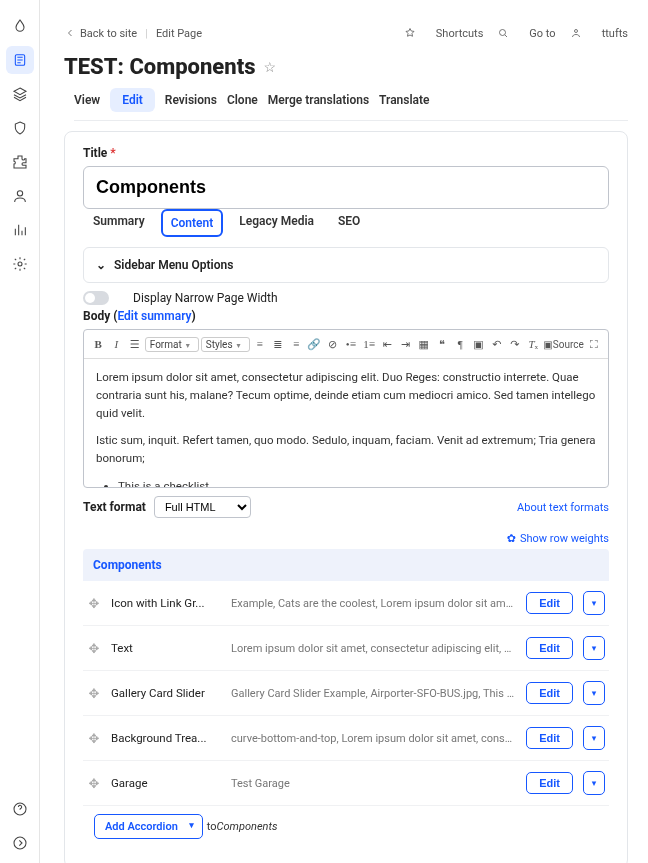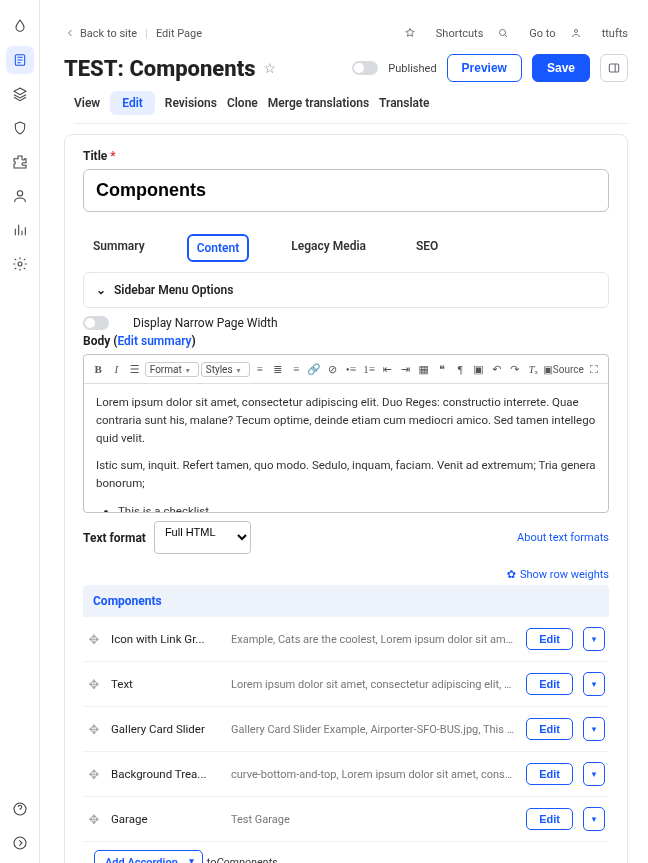--- a/index.html
+++ b/index.html
@@ -34,21 +34,21 @@
   .ptabs { display: flex; gap: 10px; margin: 14px 0 10px 10px; border-bottom: 1px solid #eaecef; padding-bottom: 8px; font-size: 12px; font-weight: 600; color: #333; }
   .ptabs span { cursor: pointer; }
   .ptabs span.active { background: #e6eeff; color: #1657ff; padding: 5px 12px; border-radius: 6px; margin-top: -5px; }
 
   .card { border: 1px solid #e3e6ea; border-radius: 8px; padding: 14px 18px; }
 
   .fieldlbl { font-weight: 700; font-size: 12px; margin-bottom: 6px; }
   .req { color: #d33; }
   .titleinput { width: 100%; font-size: 18px; font-weight: 700; padding: 10px 12px; border: 1px solid #c0c4cc; border-radius: 6px; }
 
-  .subtabs { display: flex; gap: 34px; margin: 22px 0 10px 2px; font-size: 12px; font-weight: 600; color: #333; }
+  .subtabs { display: flex; gap: 8px; margin: 0 0 10px 2px; font-size: 12px; font-weight: 600; color: #333; }
   .subtabs span { cursor: pointer; padding: 5px 8px; }
   .subtabs span.active { border: 2px solid #1657ff; color: #1657ff; border-radius: 6px; }
 
   .accordion { border: 1px solid #e3e6ea; border-radius: 6px; display: flex; align-items: center; gap: 8px; padding: 10px 12px; margin-bottom: 8px; background: #fff; font-weight: 600; }
   .accordion .chev { width: 10px; display: inline-block; }
 
   .toggle-row { display: flex; align-items: flex-end; gap: 24px; margin: 6px 0 2px; }
   .helptext { font-size: 10px; color: #666; margin-bottom: 8px; }
 
   .bodylbl { font-size: 12px; font-weight: 700; margin: 4px 0 6px; }
@@ -57,21 +57,21 @@
   .rte { border: 1px solid #c0c4cc; border-radius: 4px; }
   .rtetoolbar { display: flex; align-items: center; gap: 2px; padding: 4px 6px; border-bottom: 1px solid #ddd; flex-wrap: nowrap; overflow: hidden; }
   .tb { width: 20px; height: 20px; display: flex; align-items: center; justify-content: center; color: #555; font-size: 11px; font-family: Georgia, serif; }
   .tsel { font-size: 10px; border: 1px solid #ccc; padding: 1px 8px 1px 4px; border-radius: 3px; color: #444; position: relative; }
   .tsel::after { content: "▾"; font-size: 8px; margin-left: 4px; color: #888; }
   .rtetext { padding: 10px 12px 6px; font-size: 11.5px; line-height: 1.55; color: #333; height: 128px; overflow: hidden; }
   .rtetext p { margin-bottom: 10px; }
   .rtetext ul { margin-left: 22px; list-style: disc; }
 
   .formatrow { display: flex; align-items: center; margin: 8px 0 4px; }
-  .formatrow select { font-size: 11px; border: 1px solid #c0c4cc; border-radius: 4px; padding: 3px 18px 14px 6px; margin-left: 8px; background: #fff; }
+  .formatrow select { font-size: 11px; border: 1px solid #c0c4cc; border-radius: 4px; padding: 3px 18px 3px 6px; margin-left: 8px; background: #fff; }
   .formatrow .rlink { margin-left: auto; color: #1657ff; font-size: 11px; }
 
   .rowweights { text-align: right; color: #1657ff; font-size: 11px; margin: 14px 0 4px; display: flex; justify-content: flex-end; align-items: center; gap: 4px; }
 
   .comphead { background: #eef2fb; color: #1657ff; font-weight: 700; font-size: 12px; padding: 9px 10px; border-radius: 4px 4px 0 0; }
   .crow { display: flex; align-items: center; padding: 10px 4px; border-bottom: 1px solid #f0f1f3; gap: 10px; }
   .crow:last-child { border-bottom: none; }
   .drag { color: #aaa; width: 14px; text-align: center; cursor: grab; font-size: 13px; }
   .ctype { width: 110px; font-size: 11.5px; color: #222; white-space: nowrap; overflow: hidden; text-overflow: ellipsis; }
   .cdesc { flex: 1; font-size: 11px; color: #777; white-space: nowrap; overflow: hidden; text-overflow: ellipsis; }
@@ -180,32 +180,20 @@
           <span>ttufts</span>
         </span>
     </div>
   </div>
 
   <div class="titlebar">
     <h1>
       <span>TEST: Components</span>
       <span class="star">☆</span>
     </h1>
-    <div class="right">
-      <span class="toggle"></span>
-      <span style="font-size:11px;color:#444">Published</span>
-      <button class="btn">Preview</button>
-      <button class="btn primary">Save</button>
-      <span class="iconbtn">
-          <svg viewBox="0 0 24 24" width="14" height="14" stroke="currentColor" fill="none" stroke-width="1.8">
-            <rect x="4" y="5" width="16" height="14" rx="2"></rect>
-            <path d="M14 5v14"></path>
-          </svg>
-        </span>
-    </div>
   </div>
 
   <div class="ptabs">
     <span>View</span>
     <span class="active">Edit</span>
     <span>Revisions</span>
     <span>Clone</span>
     <span>Merge translations</span>
     <span>Translate</span>
   </div>

